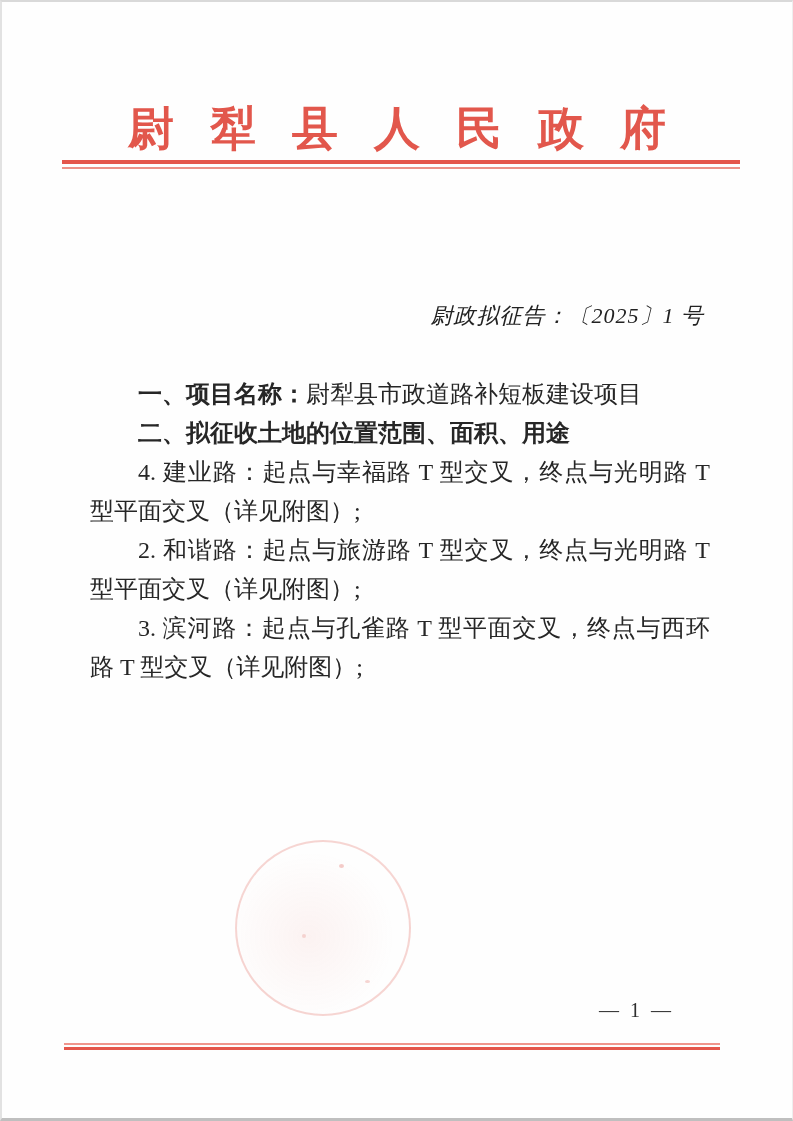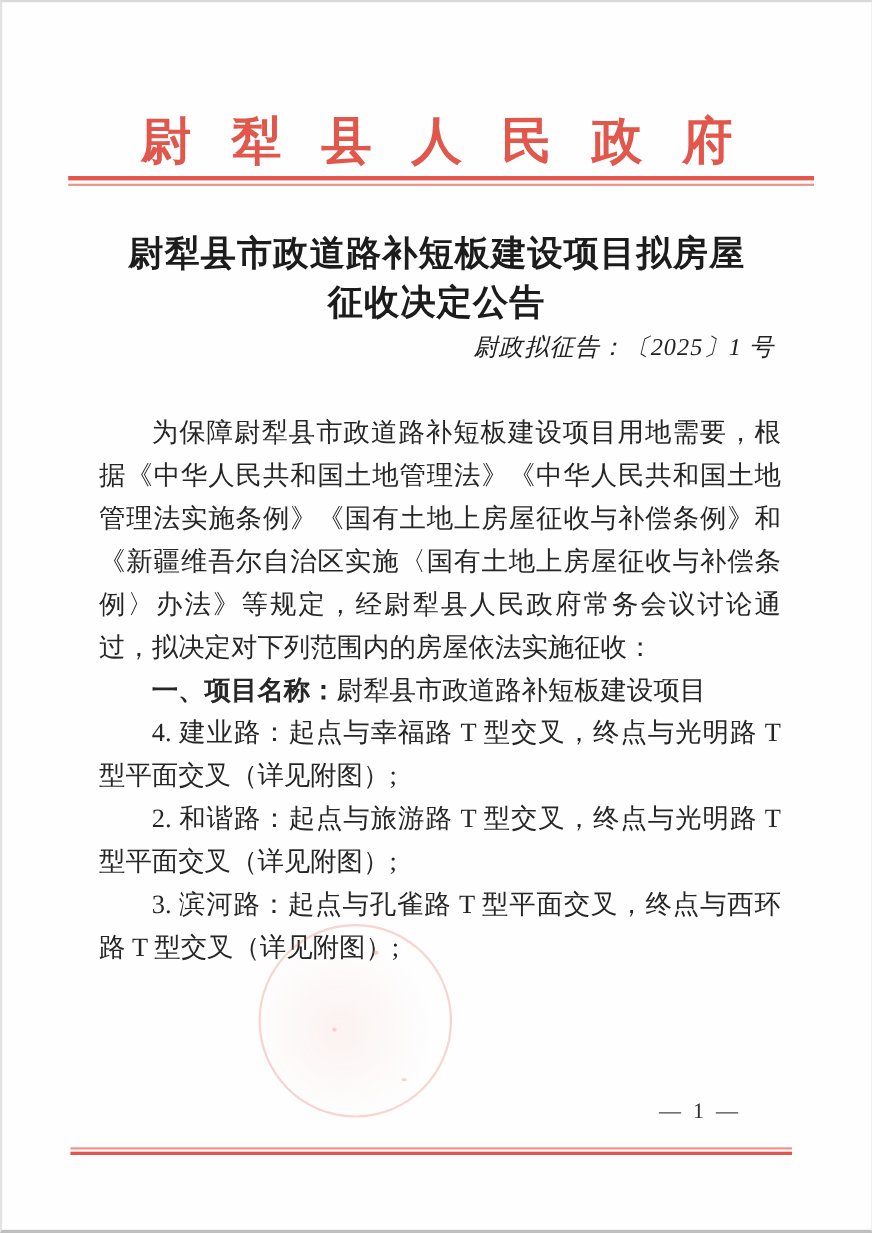--- a/index.html
+++ b/index.html
@@ -126,30 +126,26 @@
 
 <div class="page">
 
   <div class="letterhead">尉犁县人民政府</div>
 
   <div class="head-rules">
     <div class="rule thick"></div>
     <div class="rule thin"></div>
   </div>
 
-  <div class="doc-title">
-    <div>尉犁县市政道路补短板建设项目拟房屋</div>
-    <div>征收决定公告</div>
-  </div>
 
   <div class="doc-number">尉政拟征告：〔2025〕1 号</div>
 
   <div class="body-text">
-    <p class="para">为保障尉犁县市政道路补短板建设项目用地需要，根据《中华人民共和国土地管理法》《中华人民共和国土地管理法实施条例》《国有土地上房屋征收与补偿条例》和《新疆维吾尔自治区实施〈国有土地上房屋征收与补偿条例〉办法》等规定，经尉犁县人民政府常务会议讨论通过，拟决定对下列范围内的房屋依法实施征收：</p>
     <p class="para"><span class="bold-lead">一、项目名称：</span><span>尉犁县市政道路补短板建设项目</span></p>
+    <p class="para bold-head">二、拟征收土地的位置范围、面积、用途</p>
     <p class="para">4. 建业路：起点与幸福路 T 型交叉，终点与光明路 T 型平面交叉（详见附图）;</p>
     <p class="para">2. 和谐路：起点与旅游路 T 型交叉，终点与光明路 T 型平面交叉（详见附图）;</p>
     <p class="para">3. 滨河路：起点与孔雀路 T 型平面交叉，终点与西环路 T 型交叉（详见附图）;</p>
   </div>
 
   <div class="seal"></div>
   <div class="seal-dot d1"></div>
   <div class="seal-dot d2"></div>
   <div class="seal-dot d3"></div>
 

